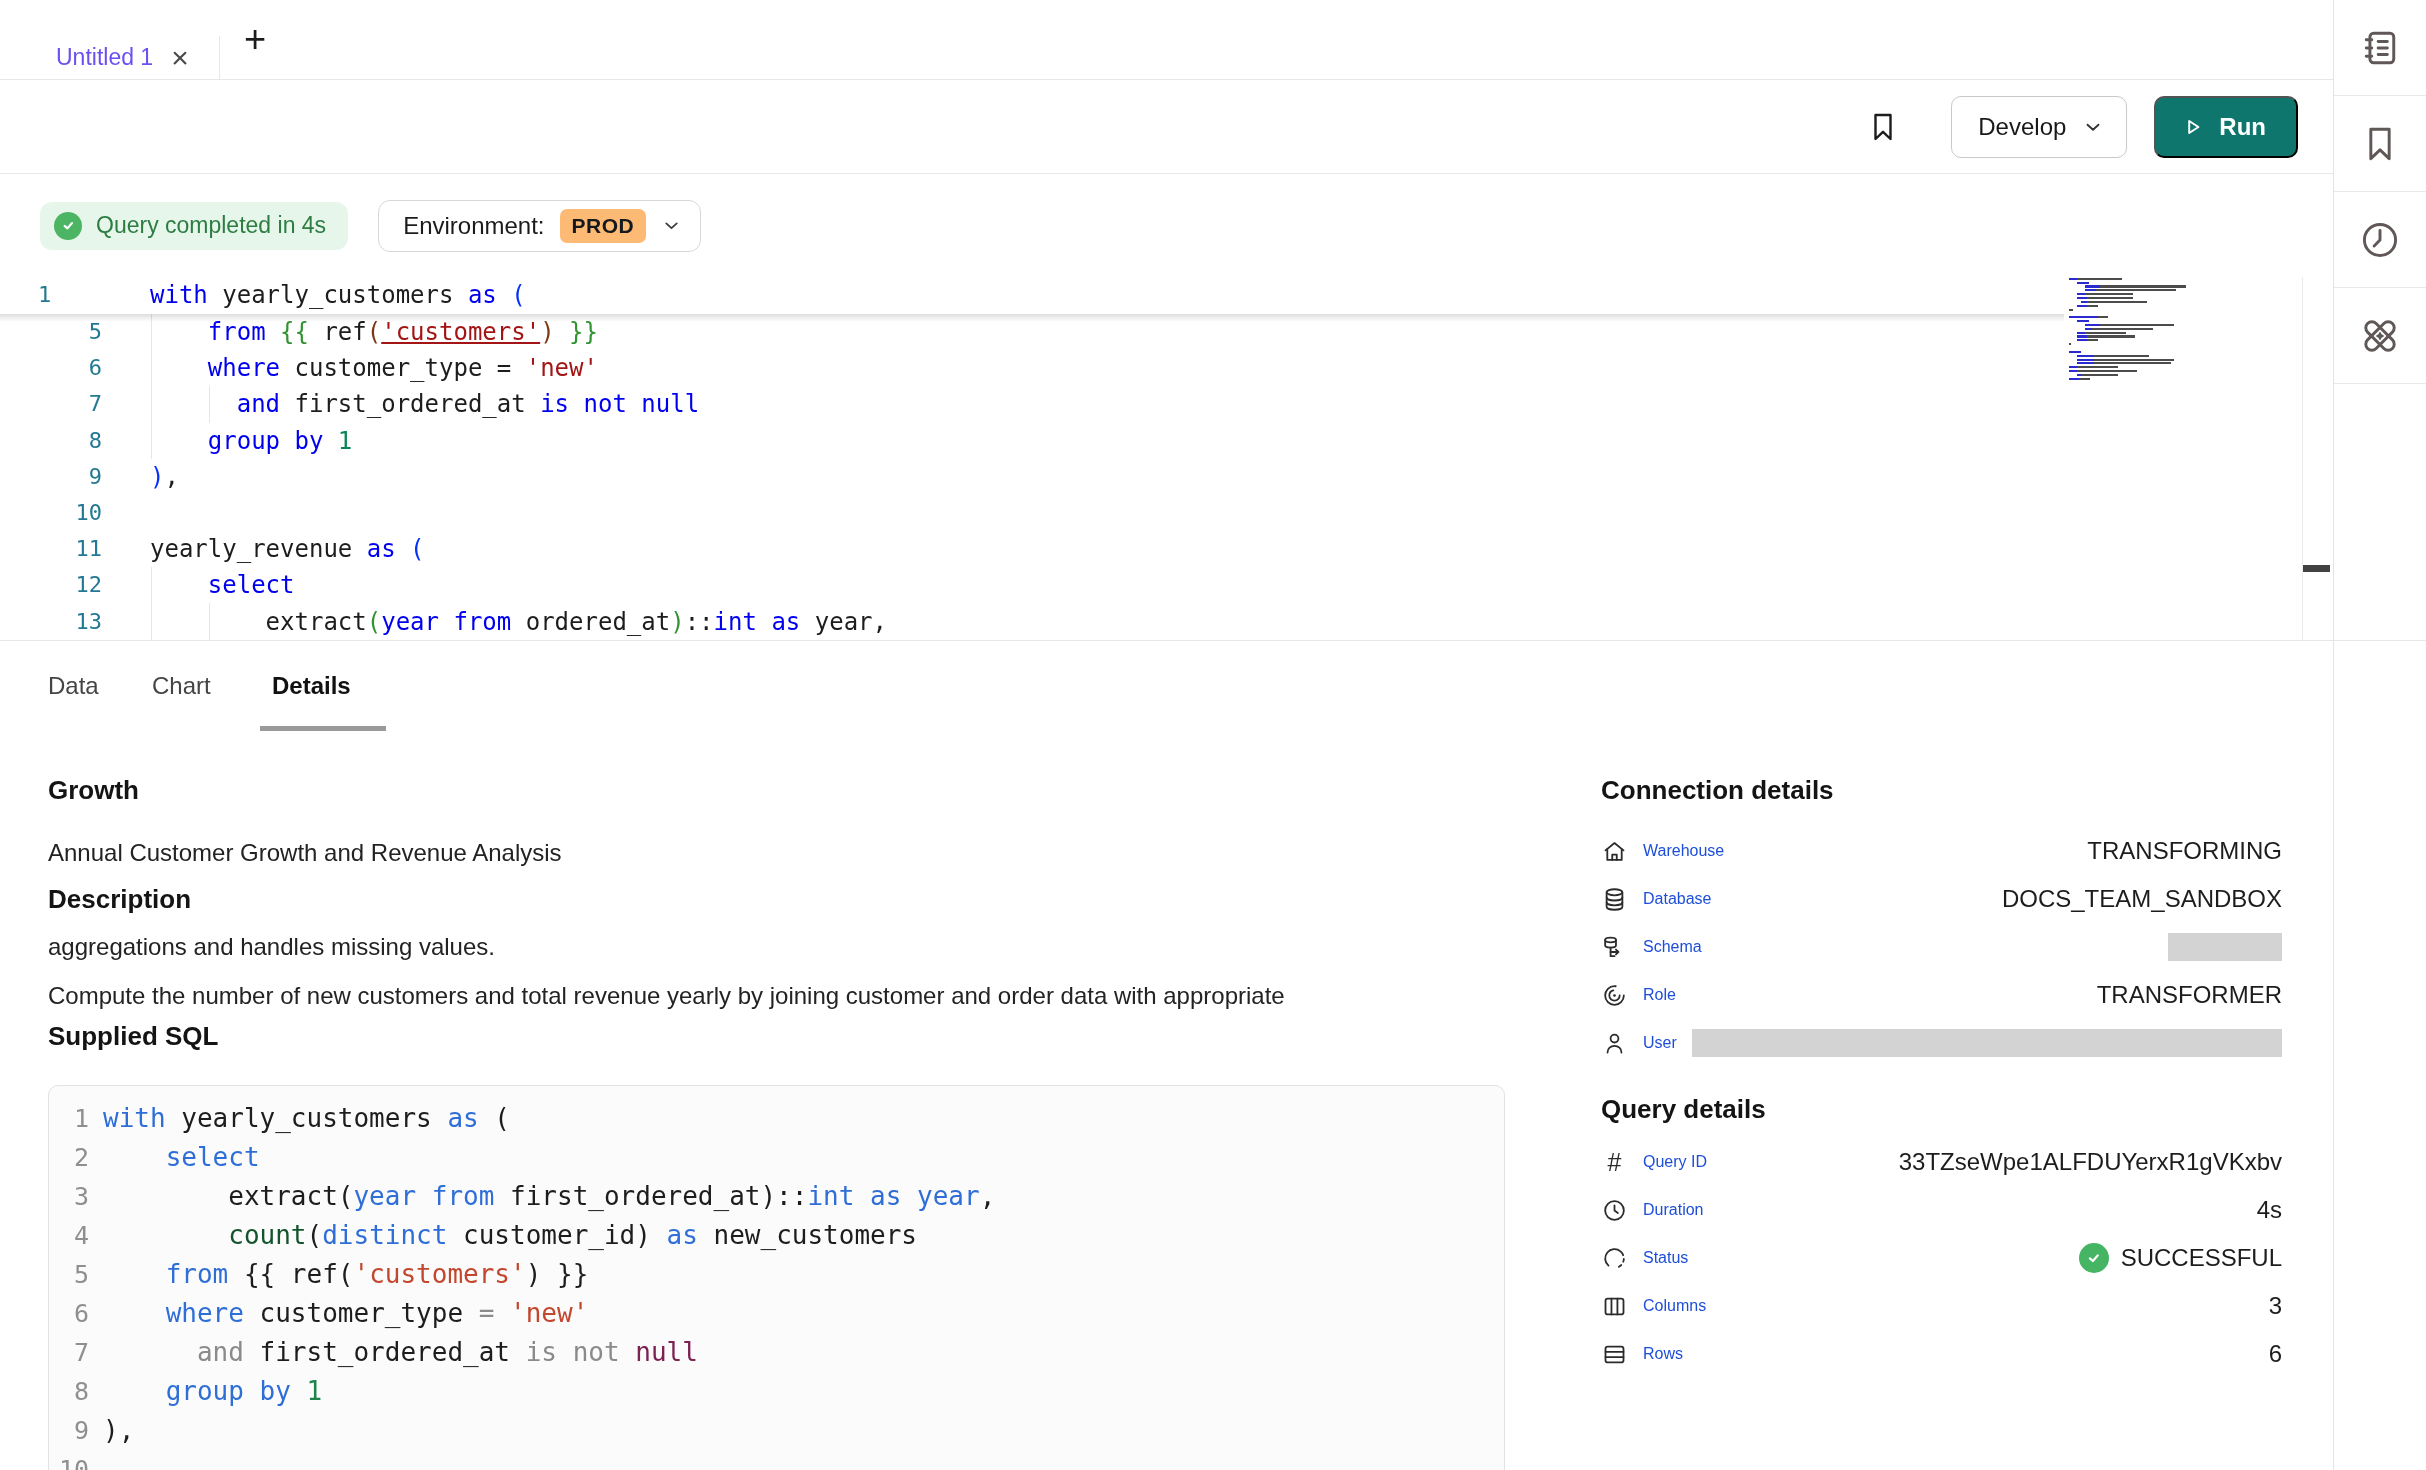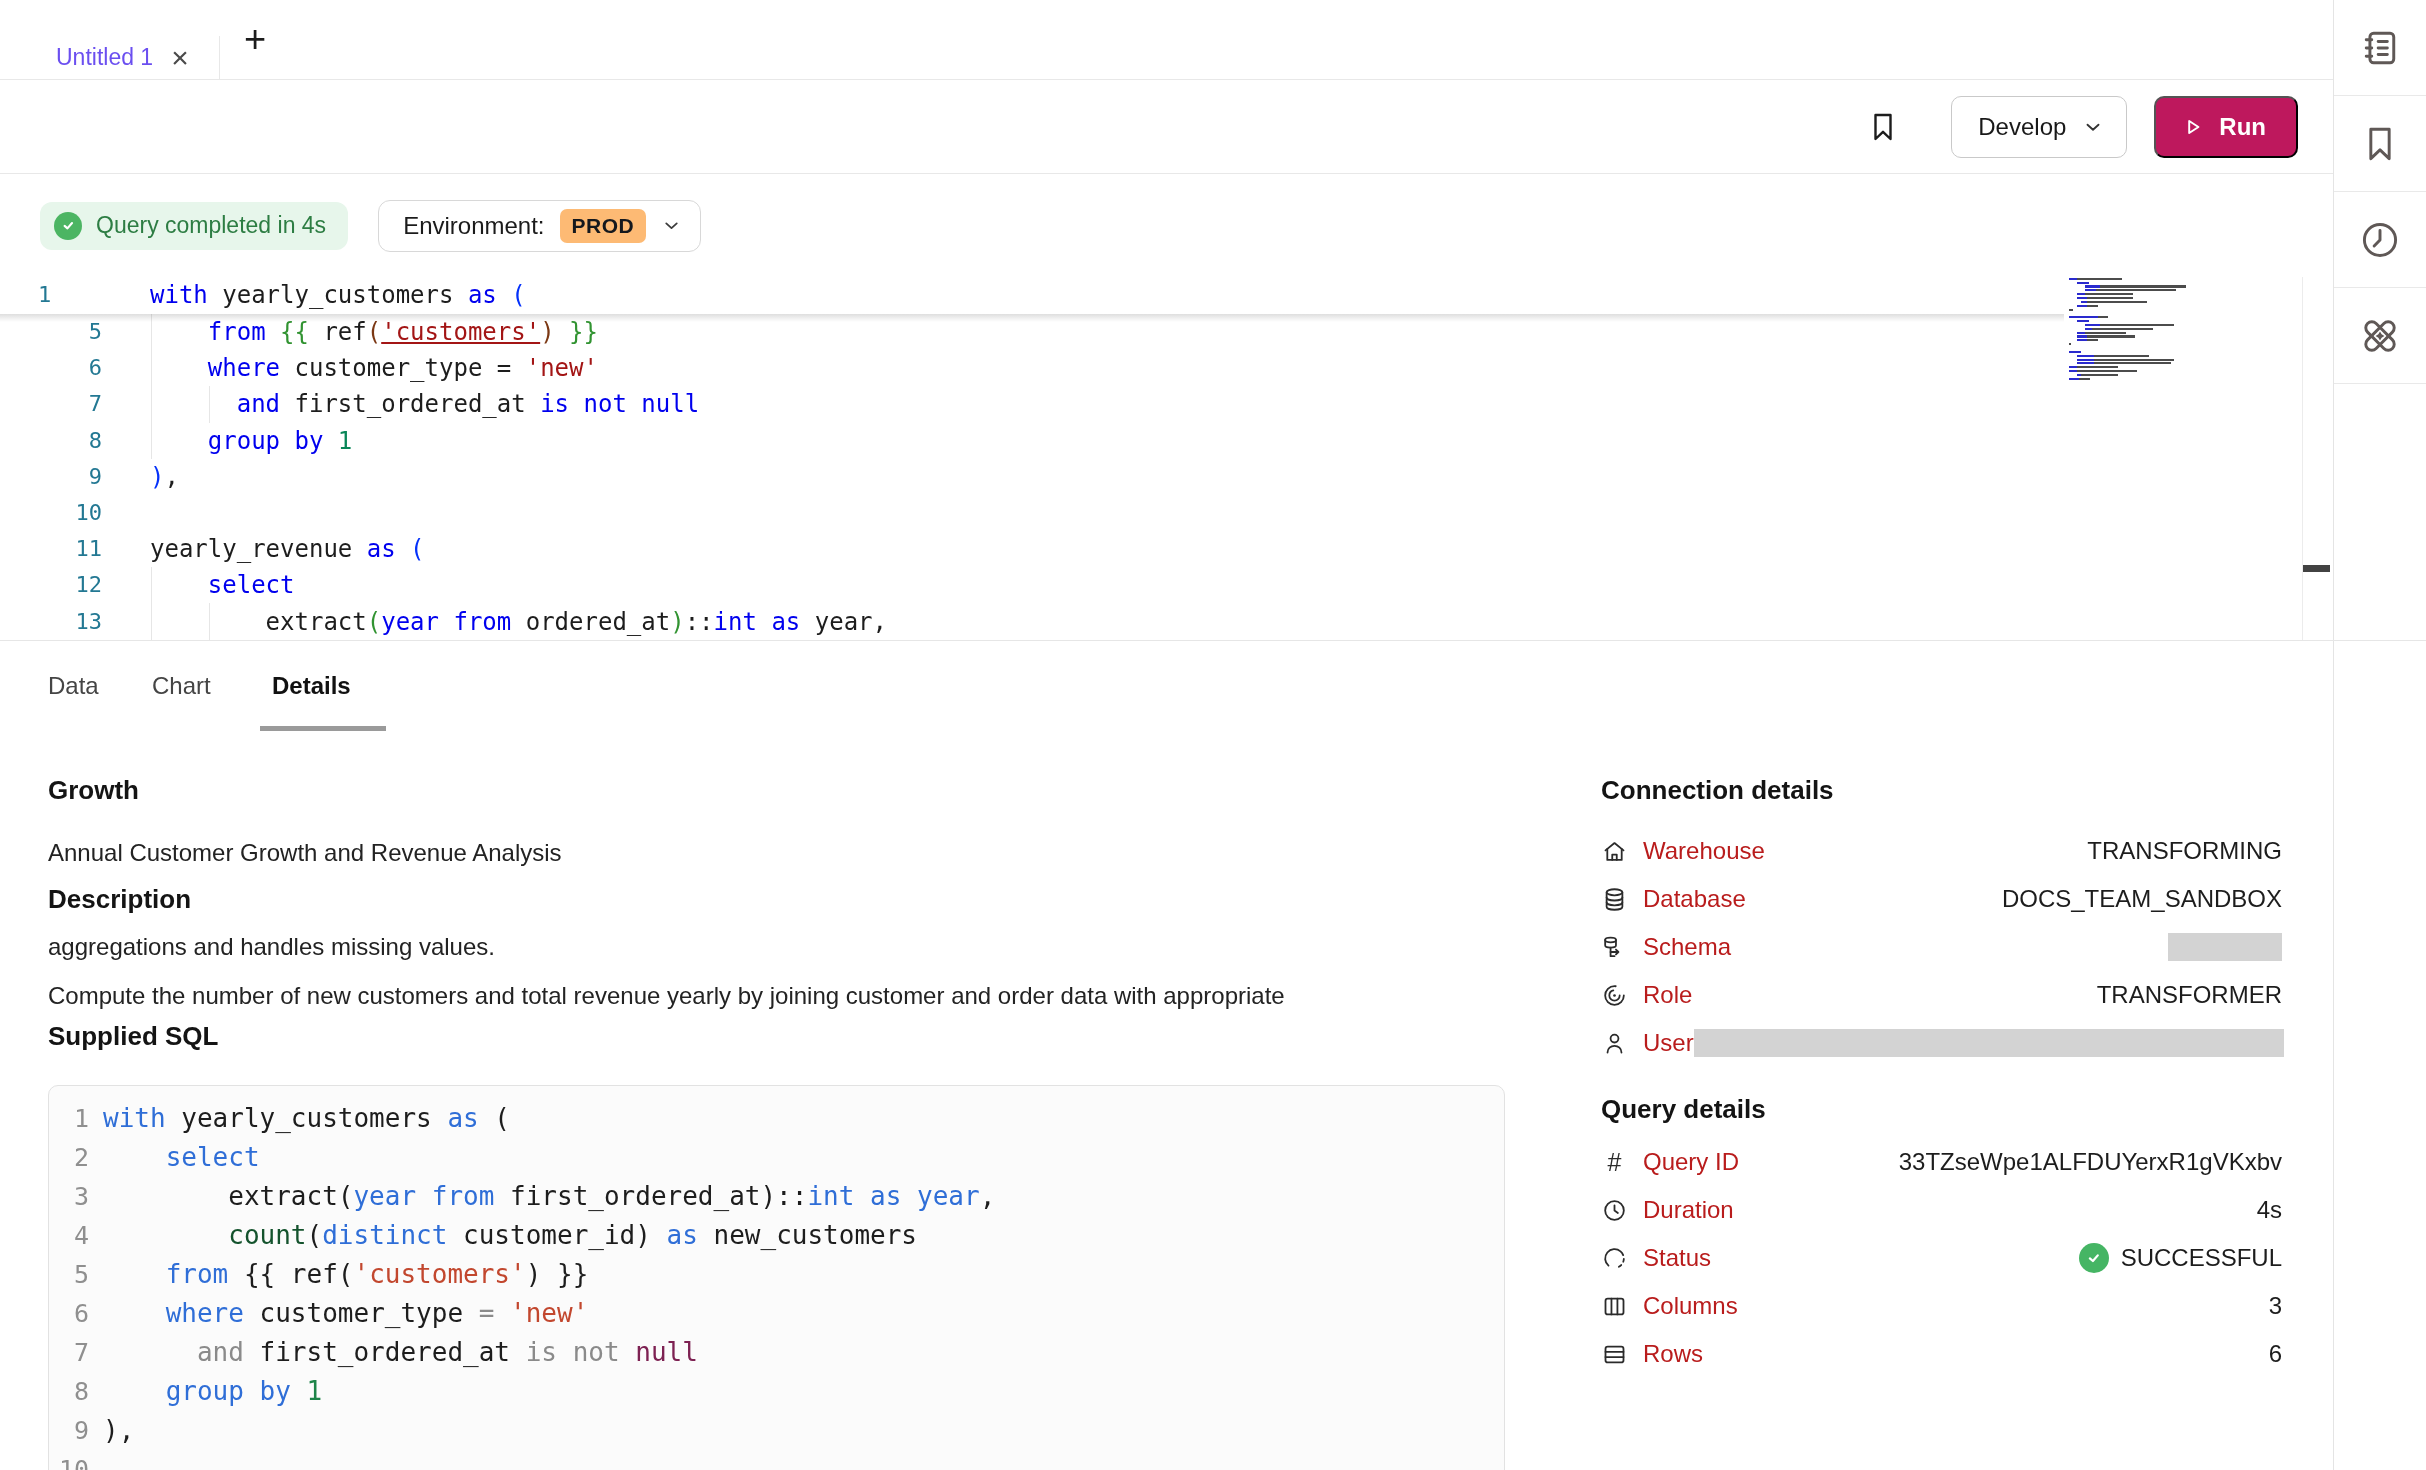--- a/index.html
+++ b/index.html
@@ -19,21 +19,21 @@
   .tab { width:220px; border-right:1px solid #e8e8e8; display:flex; align-items:center; padding-left:56px; gap:18px; cursor:pointer;margin-top:36px; }
   .tab-label { font-size:23px; font-weight:500; color:#6B4FF0; }
   .tab-close { font-size:30px; color:#4a4a4a; line-height:1; cursor:pointer; }
   .tab-add { display:flex; align-items:center; padding-left:24px; font-size:38px; font-weight:400; color:#1c1c1c; cursor:pointer; }
   
   .header { height:94px; border-bottom:1px solid #e8e8e8; display:flex; align-items:center; justify-content:flex-end; padding-right:35px; }
   .hdr-bookmark { color:#1c1c1c; margin-right:50px; cursor:pointer; display:flex; }
   .hdr-bookmark svg { width:36px; height:36px; }
   .btn-develop { height:62px; display:flex; align-items:center; gap:16px; padding:0 22px 0 26px; border:1.5px solid #c9c9c9; border-radius:10px; background:#fff; font-size:24px; color:#191919; margin-right:27px; cursor:pointer; }
   .btn-develop svg { width:22px; height:22px; color:#333; }
-  .btn-run { height:62px; display:flex; align-items:center; gap:13px; padding:0 30px 0 24px; border-radius:10px; background:#be185d; color:#fff; font-size:24px; font-weight:600; cursor:pointer; }
+  .btn-run { height:62px; display:flex; align-items:center; gap:13px; padding:0 30px 0 24px; border-radius:10px; background:#0f766e; color:#fff; font-size:24px; font-weight:600; cursor:pointer; }
   .btn-run svg { width:26px; height:26px; }
   
   .statusbar { height:103px; display:flex; align-items:center; padding-left:40px; gap:30px; }
   .pill-success { height:48px; display:flex; align-items:center; gap:14px; padding:0 22px 0 14px; border-radius:12px; background:#E7F6EB; }
   .pill-success .ok-circle { width:28px; height:28px; border-radius:50%; background:#4CB563; display:flex; align-items:center; justify-content:center; }
   .pill-success .ok-circle svg { width:17px; height:17px; }
   .pill-success .txt { font-size:23px; font-weight:500; color:#2D7D43; }
   .pill-env { height:52px; display:flex; align-items:center; gap:15px; padding:0 18px 0 24px; border:1.5px solid #d8d8d8; border-radius:12px; background:#fff; cursor:pointer; }
   .pill-env .env-label { font-size:24px; color:#1b1b1b; }
   .env-chip { background:#fdba74; border-radius:7px; padding:5px 12px; font-size:21px; font-weight:600; letter-spacing:.5px; color:#15181d; }
@@ -74,21 +74,21 @@
   .sql-block .c-code { left:54px; }
   .sql-block .t-kw { color:#2F6ED7; } .sql-block .t-str { color:#C2472E; }
   .sql-block .t-num { color:#1E8449; } .sql-block .t-fn { color:#14532d; }
   .sql-block .t-op { color:#8a8a8a; } .sql-block .t-nul { color:#7D2152; }
   .dright { position:absolute; left:1601px; top:0; width:681px; }
   .drow-group { position:absolute; left:0; width:681px; }
   .drow { height:48px; display:flex; align-items:center; }
   .drow .ric { width:27px; height:27px; margin-right:15px; color:#2b2b2b; display:flex; align-items:center; justify-content:center; flex:none; }
   .drow .ric svg { width:27px; height:27px; }
   .drow .ric .hash-glyph { font-size:25px; color:#2b2b2b; font-weight:400; }
-  .drow .rlabel { font-size:24px; color:#b91c1c; white-space:nowrap;text-align:center; }
+  .drow .rlabel { font-size:16px; color:#1d4ed8; white-space:nowrap;text-align:center; }
   .drow .rspacer { flex:1; }
   .drow .rvalue { font-size:24px; color:#1d1d1d; white-space:nowrap; display:flex; align-items:center; gap:12px; }
   .redact { height:28px; background:#d3d3d3; }
   .ok-circle-lg { width:30px; height:30px; border-radius:50%; background:#45B564; display:flex; align-items:center; justify-content:center; }
   .ok-circle-lg svg { width:18px; height:18px; }
 </style>
 </head>
 <body>
 
 <div class="app">

